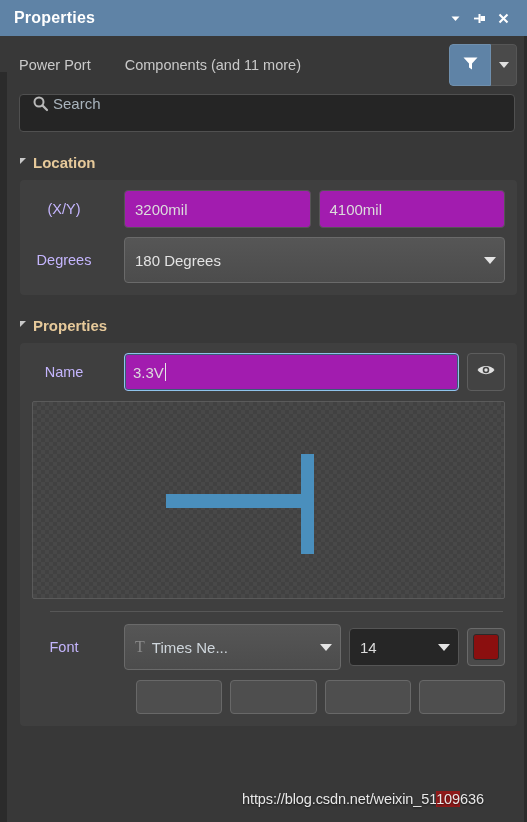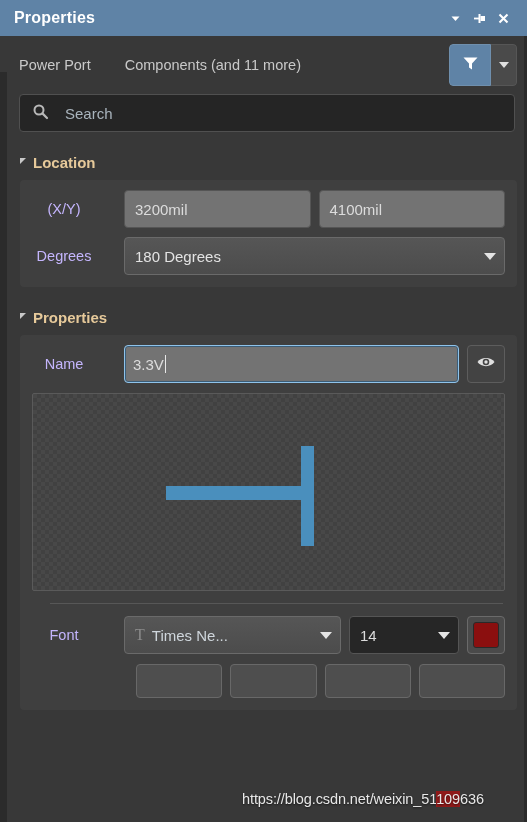--- a/index.html
+++ b/index.html
@@ -102,23 +102,23 @@
   }
 
   
   .search-wrap { padding: 0 12px; }
   .search-box {
     height: 38px;
     background: #252525;
     border: 1px solid #505050;
     border-radius: 4px;
     display: flex;
-    align-items: center;
+    align-items: flex-start;
     padding: 0 12px;
-    gap: 16px;
+    gap: 4px;
   }
   .search-ph {
     color: #a9b4bd;
     font-size: 15px;
   }
 
   
   .section-head {
     display: flex;
     align-items: center;
@@ -158,21 +158,21 @@
     width: 92px;
     text-align: center;
     padding-right: 28px;
     color: #c4b5fd;
     font-size: 14.5px;
     flex: none;
   }
 
   .input {
     height: 38px;
-    background: #737373;
+    background: #a21caf;
     border: 1px solid #555555;
     border-radius: 4px;
     display: flex;
     align-items: center;
     padding: 0 10px;
     color: #dcdcdc;
     font-size: 15px;
   }
   .input.flex1 { flex: 1; min-width: 0; }
   .input.focused {
@@ -182,21 +182,21 @@
   }
   .caret {
     display: inline-block;
     width: 1px;
     height: 18px;
     background: #e8e8e8;
     margin-left: 1px;
   }
 
   .combo {
-    height: 38px;
+    height: 46px;
     background: linear-gradient(#565656, #4c4c4c);
     border: 1px solid #6a6a6a;
     border-radius: 4px;
     display: flex;
     align-items: center;
     padding: 0 8px 0 10px;
     color: #e2e2e2;
     font-size: 15px;
   }
   .combo.flex1 { flex: 1; min-width: 0; }

